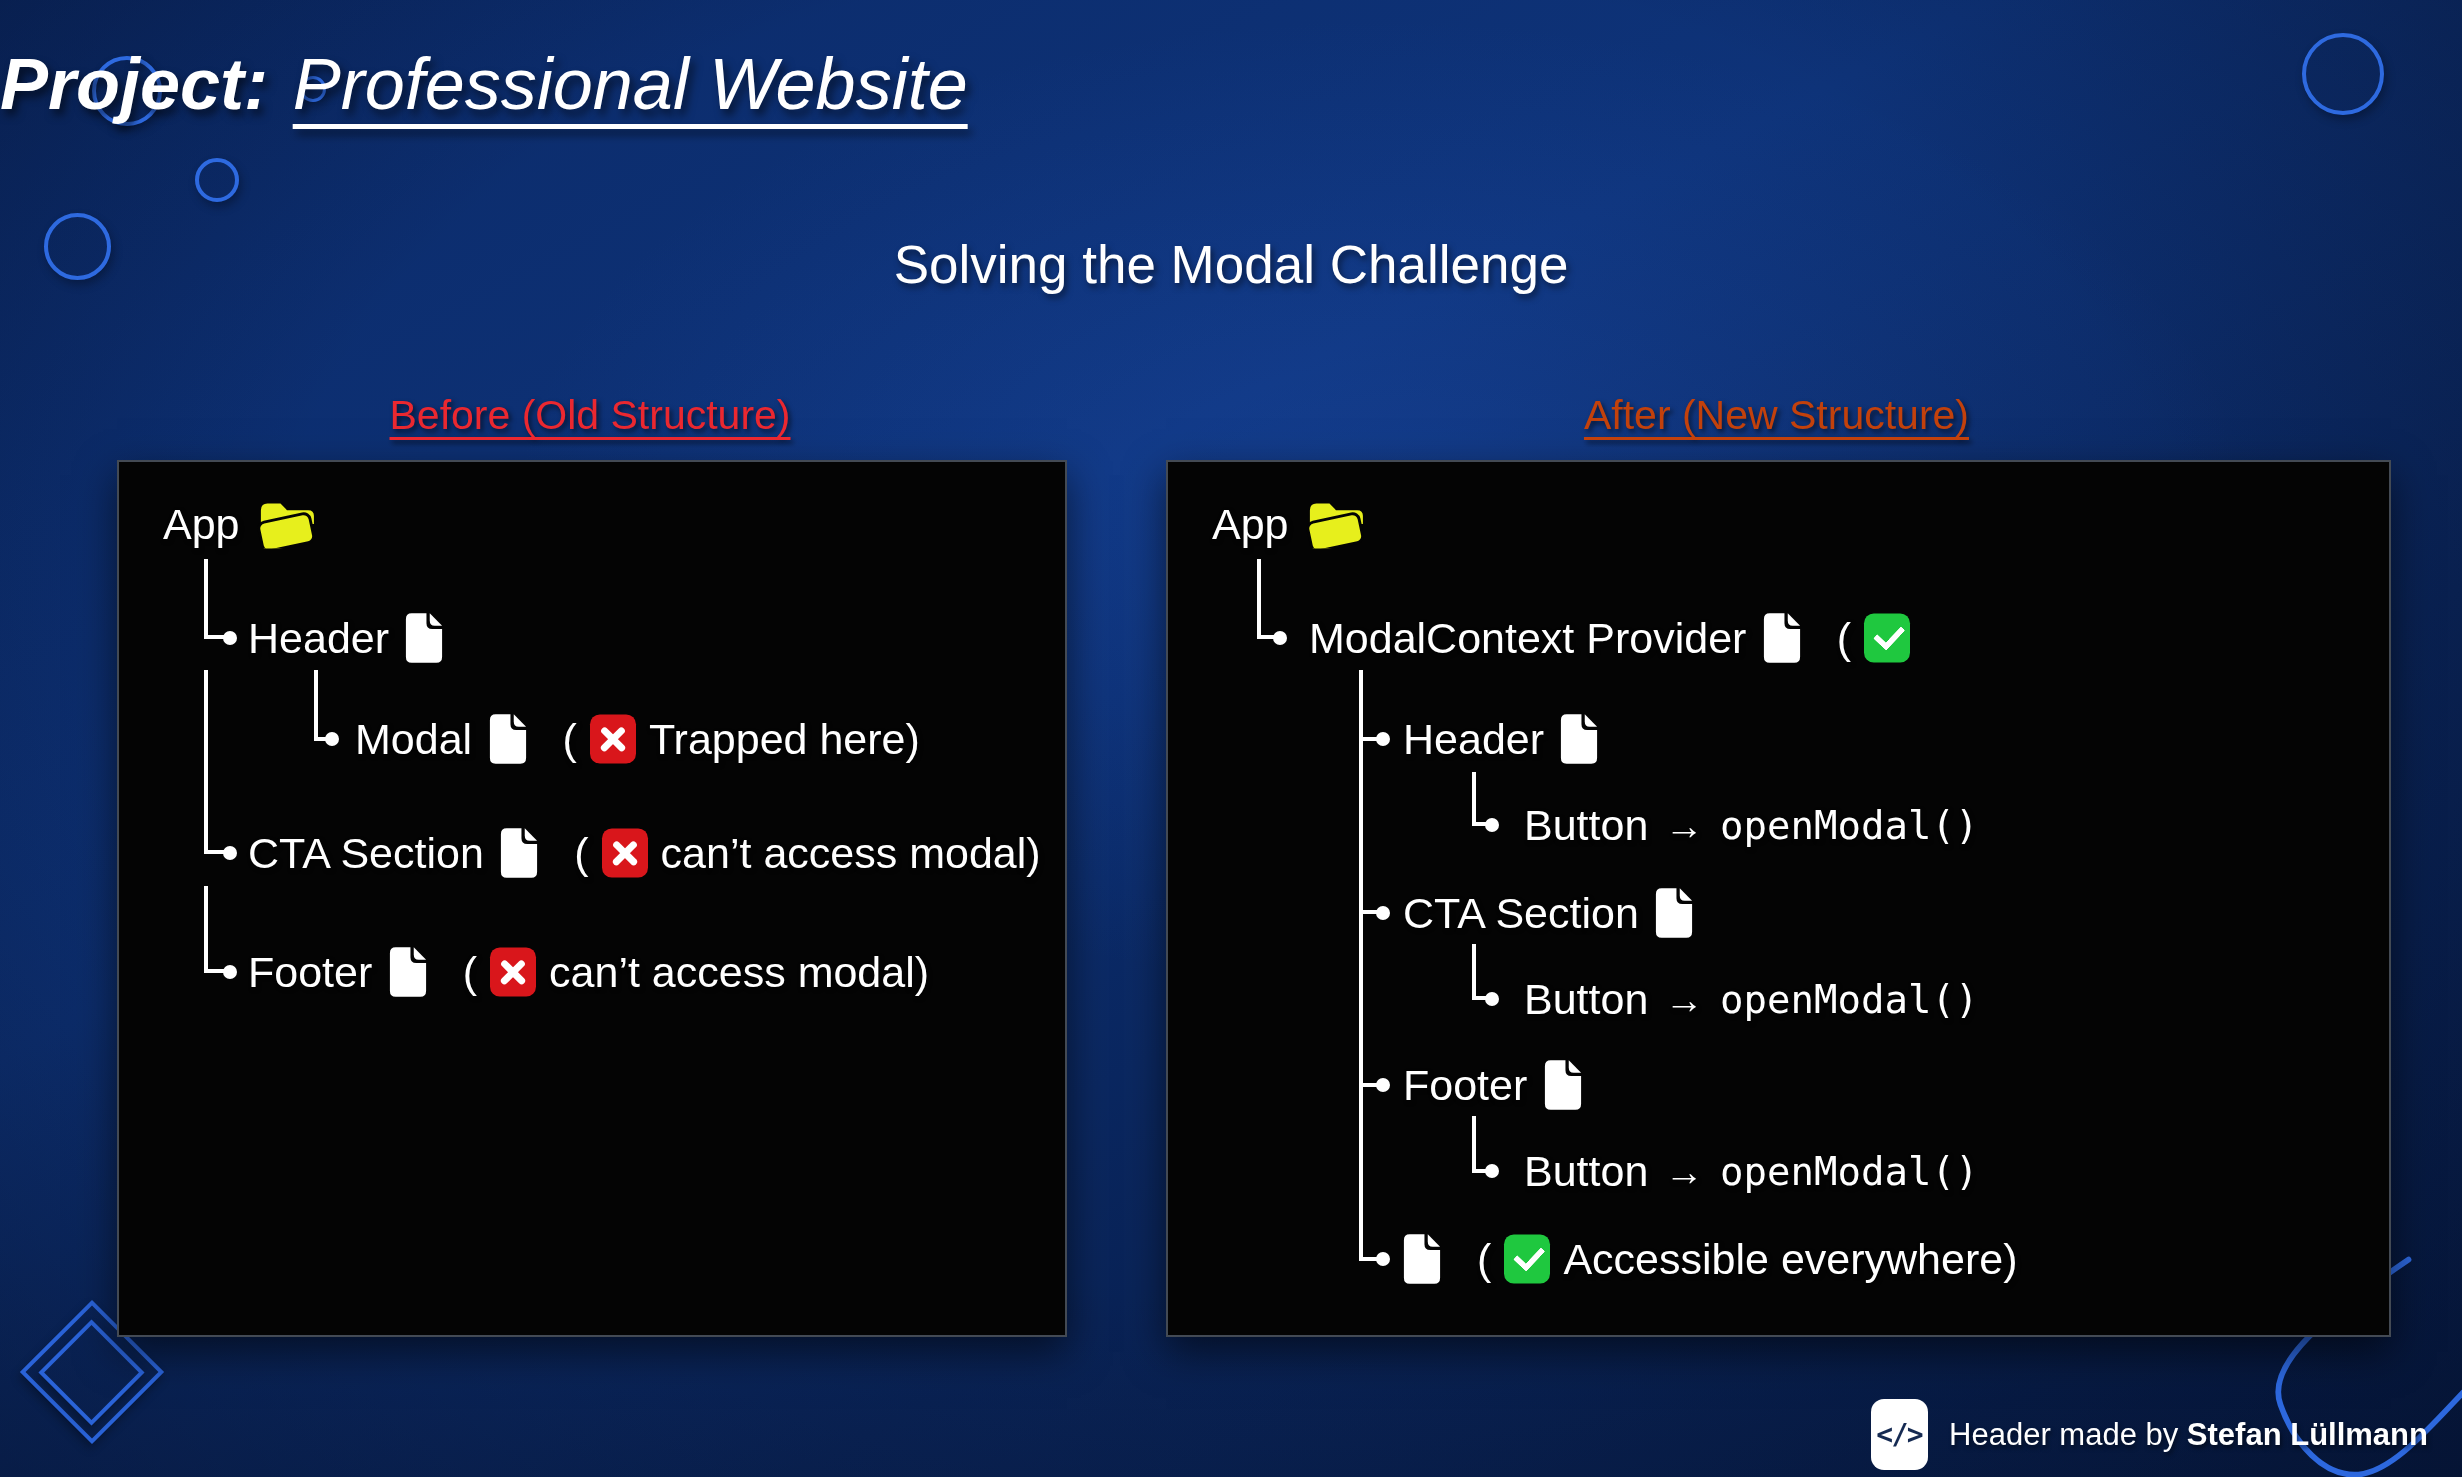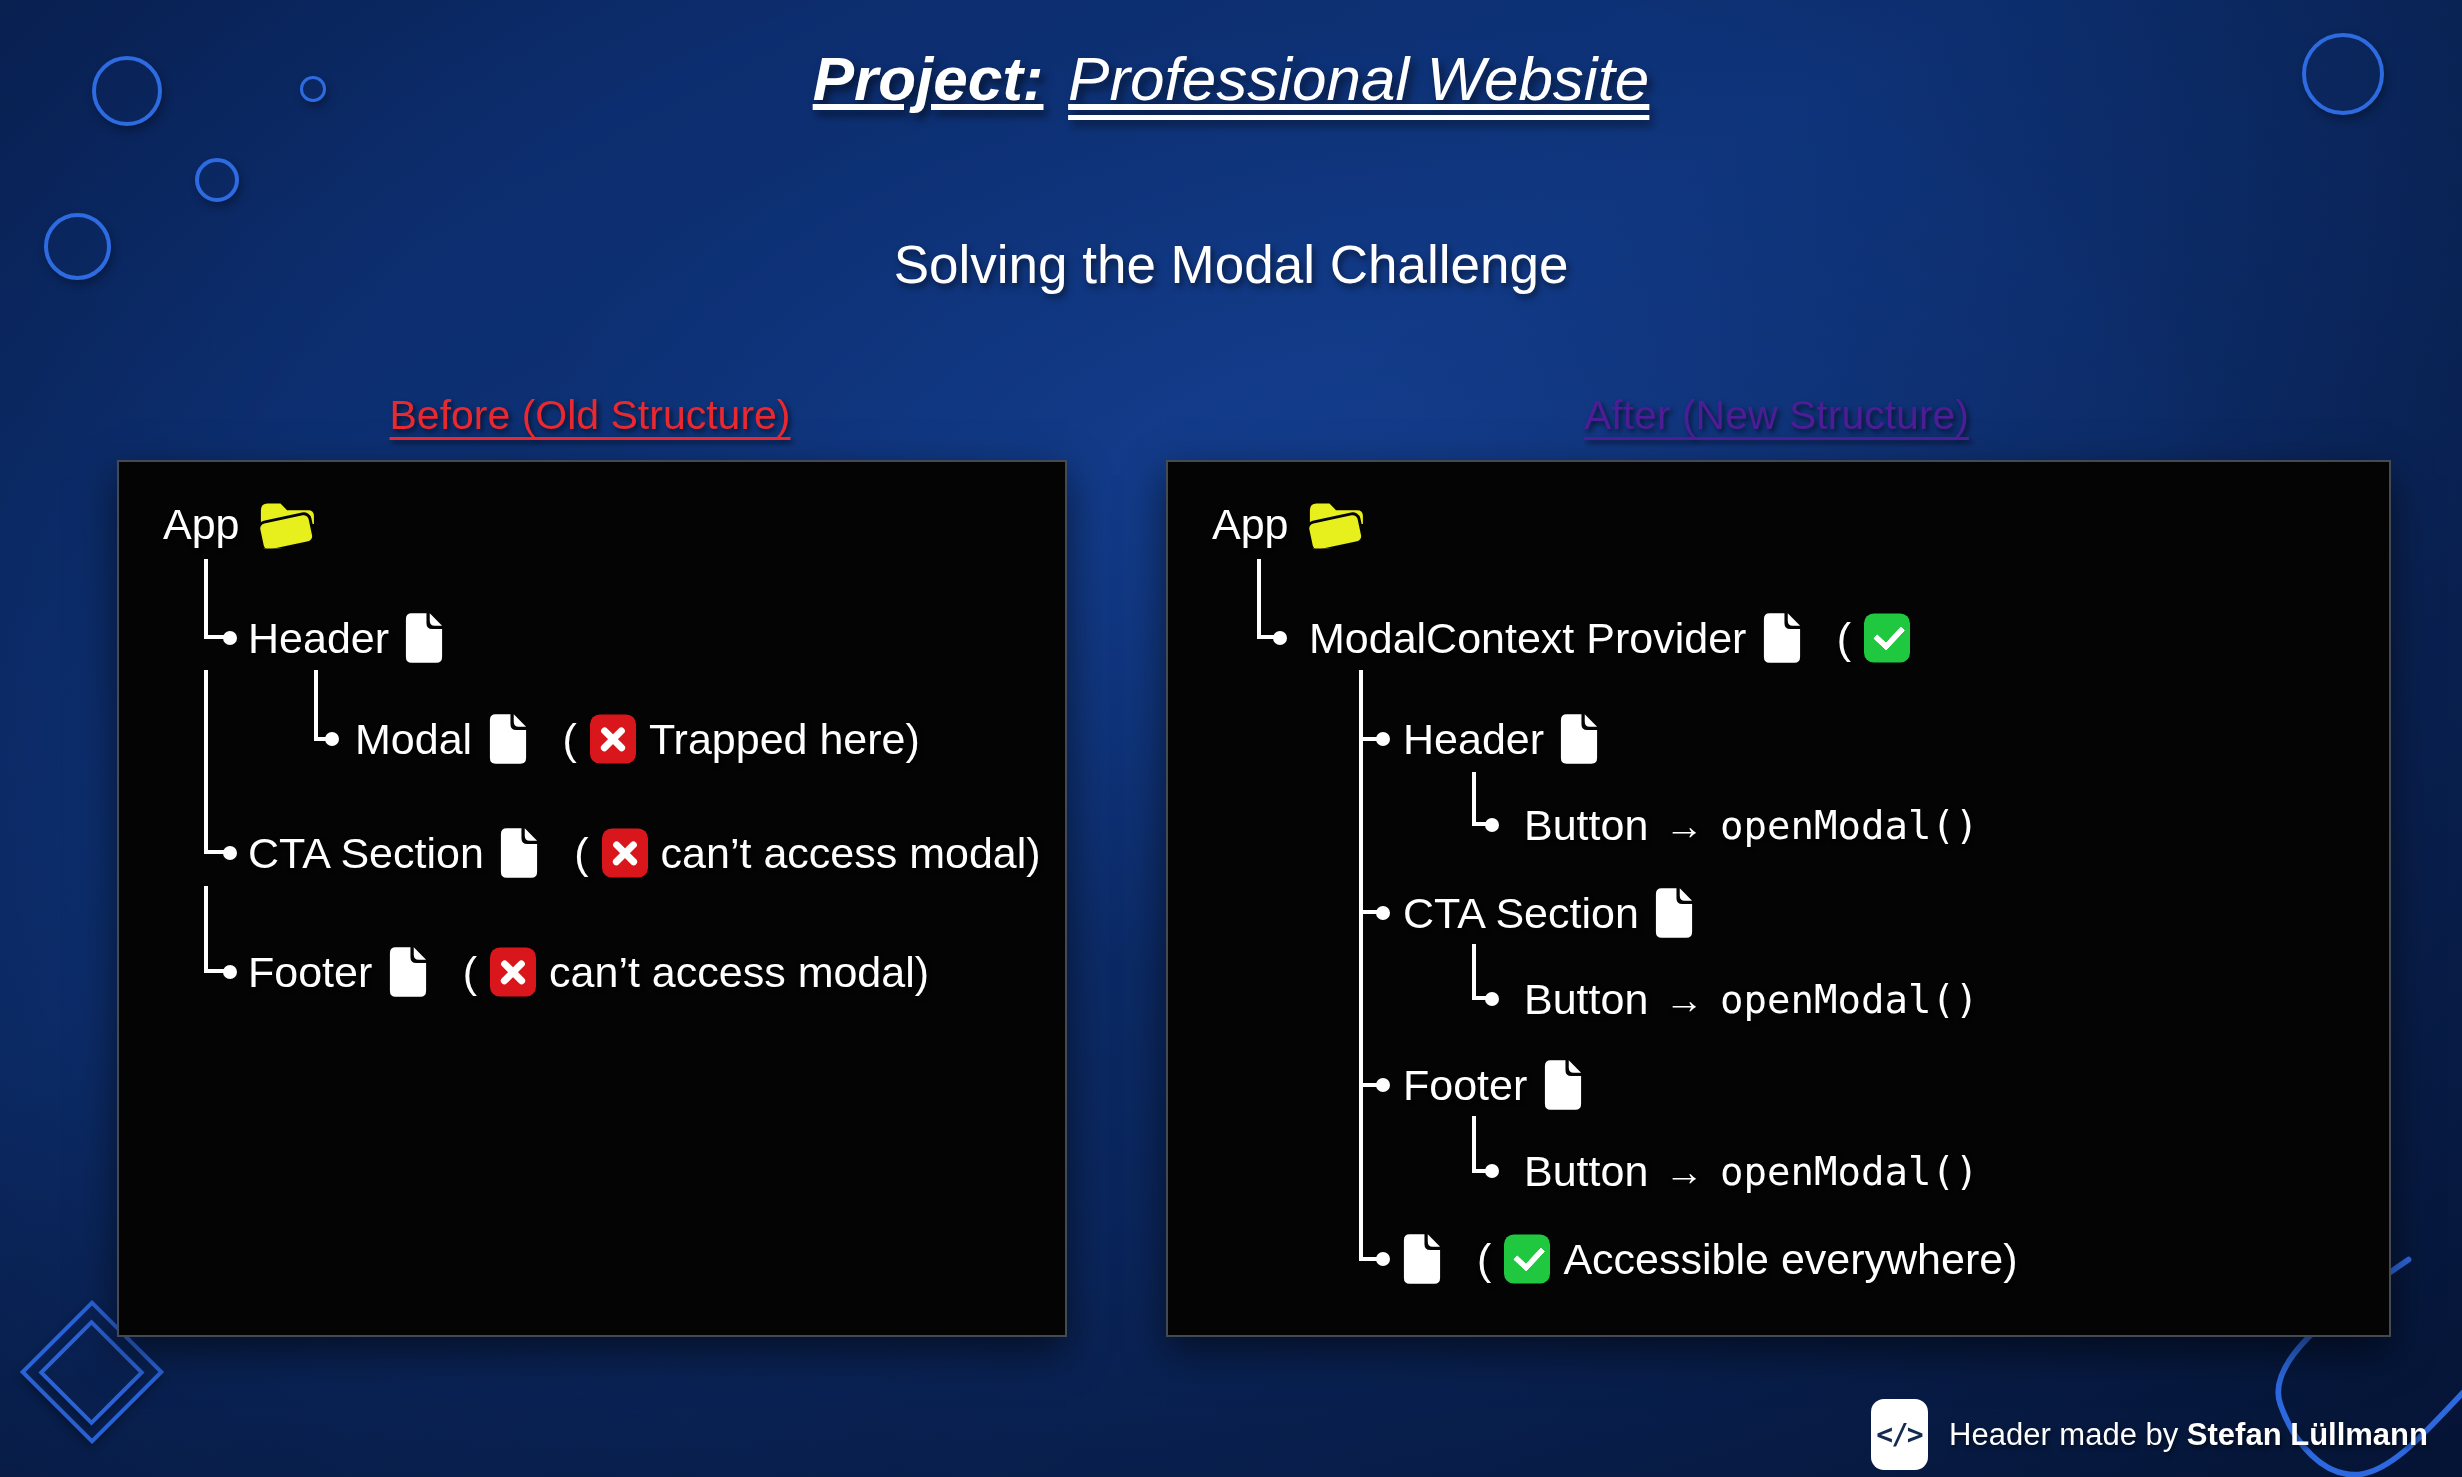--- a/index.html
+++ b/index.html
@@ -20,32 +20,32 @@
   .c2{left:300px;top:76px;width:19.7px;height:19.7px;border-width:3.3px;}
   .c3{left:195px;top:158px;width:36px;height:36px;}
   .c4{left:44px;top:213px;width:59px;height:59px;}
   .c5{left:2302px;top:33px;width:74px;height:74px;}
   .diamond{border:4.1px solid #2a63d8;transform:rotate(45deg);box-shadow:2.5px 4.9px 9.8px rgba(0,0,0,.30);}
   .d-outer{left:41px;top:1321px;width:94px;height:94px;}
   .d-inner{left:54px;top:1335px;width:67px;height:67px;}
   .curve-svg{left:0;top:0;width:2462px;height:1477px;}
 
   
-  .page-title{position:absolute;z-index:3;left:0;top:43px;width:100%;text-align:center;
-    font-size:62px;line-height:1.15;text-shadow:4.1px 5.7px 8.2px rgba(0,0,0,.55);white-space:nowrap;text-decoration:underline;}
+  .page-title{position:absolute;z-index:3;left:0;top:43px;width:100%;text-align:left;
+    font-size:72px;line-height:1.15;text-shadow:4.1px 5.7px 8.2px rgba(0,0,0,.55);white-space:nowrap;}
   .page-title .t-prefix{font-style:italic;font-weight:700;margin-right:24.6px;}
   .page-title .t-main{font-style:italic;font-weight:400;
     text-decoration:underline;text-decoration-thickness:4.9px;text-underline-offset:14.8px;}
   .page-subtitle{position:absolute;z-index:3;left:0;top:234px;width:100%;text-align:center;
     font-size:53px;font-weight:400;text-shadow:2.5px 4.1px 6.6px rgba(0,0,0,.5);}
   .panel-heading{position:absolute;z-index:3;top:392px;text-align:center;font-size:41px;
     text-decoration:underline;text-decoration-thickness:2.5px;text-underline-offset:8.2px;
     text-shadow:2.5px 3.3px 4.9px rgba(0,0,0,.6);}
   .heading-before{left:117px;width:946px;color:#ea2830;}
-  .heading-after{left:1166px;width:1221px;color:#4c1d95;}
+  .heading-after{left:1166px;width:1221px;color:#c2410c;}
 
   
   .panel{position:absolute;z-index:2;top:460px;height:873px;background:#040404;
     border:2.5px solid #434a54;box-shadow:0 14.8px 38px rgba(0,0,0,.55);}
   .panel-before{left:117px;width:946px;}
   .panel-after{left:1166px;width:1221px;}
 
   
   .node{position:absolute;display:flex;align-items:center;gap:16.4px;transform:translateY(-50%);
     font-size:43px;white-space:nowrap;text-shadow:1.6px 2.5px 4.1px rgba(0,0,0,.6);justify-content:space-between;}

